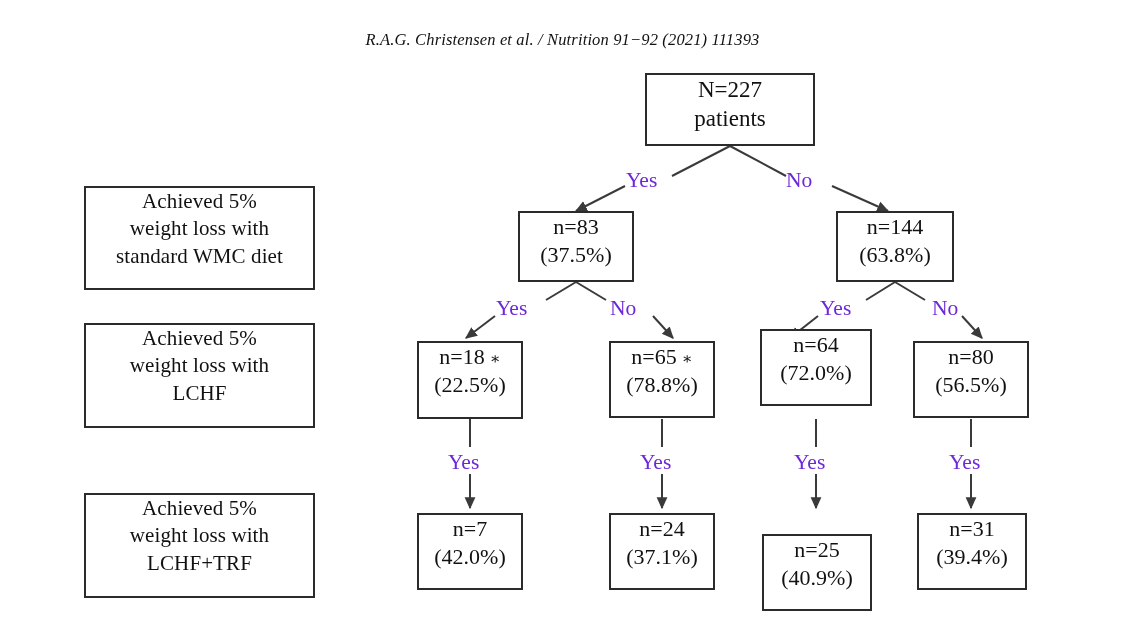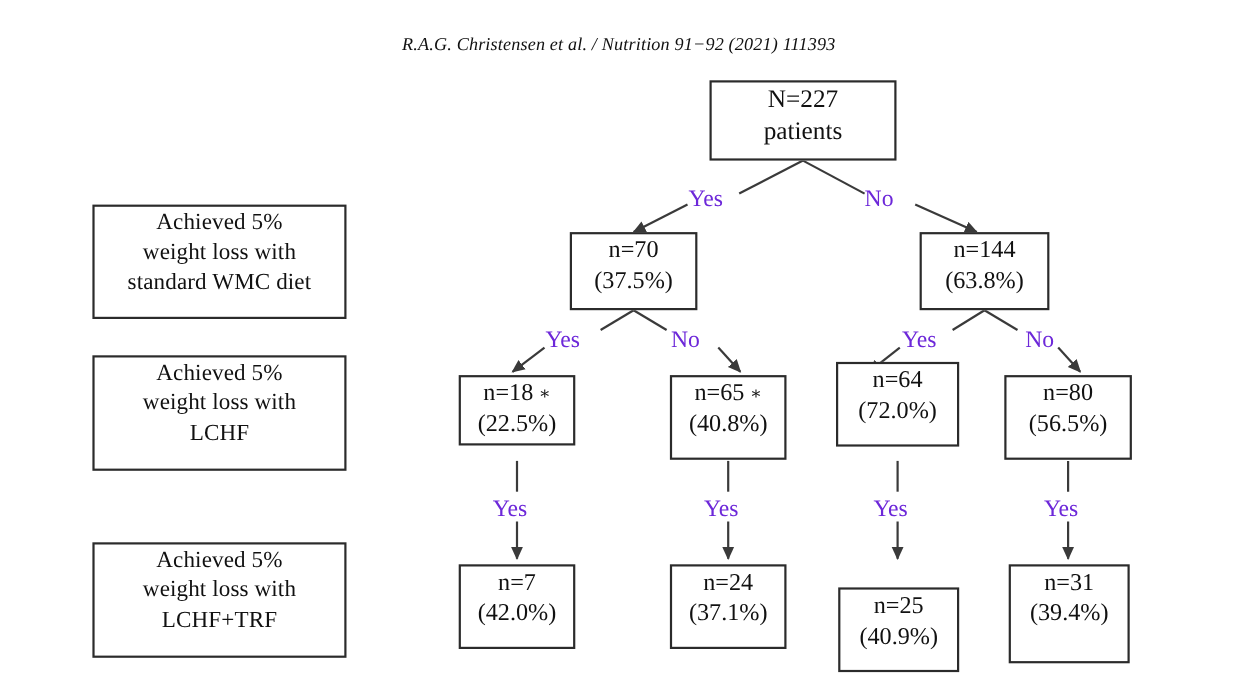--- a/index.html
+++ b/index.html
@@ -149,42 +149,42 @@
 
 <div class="node-box tree-node root" style="left:645px; top:73px; width:170px; height:73px;">
   <span class="line">N=227</span>
   <span class="line">patients</span>
 </div>
 
 <div class="branch-label" style="left:626px; top:170px;">Yes</div>
 <div class="branch-label" style="left:786px; top:170px;">No</div>
 
 <div class="node-box tree-node" style="left:518px; top:211px; width:116px; height:71px;">
-  <span class="line">n=70</span>
+  <span class="line">n=83</span>
   <span class="line">(37.5%)</span>
 </div>
 
 <div class="node-box tree-node" style="left:836px; top:211px; width:118px; height:71px;">
   <span class="line">n=144</span>
   <span class="line">(63.8%)</span>
 </div>
 
 <div class="branch-label" style="left:496px; top:298px;">Yes</div>
 <div class="branch-label" style="left:610px; top:298px;">No</div>
 <div class="branch-label" style="left:820px; top:298px;">Yes</div>
 <div class="branch-label" style="left:932px; top:298px;">No</div>
 
-<div class="node-box tree-node" style="left:417px; top:341px; width:106px; height:64px;">
+<div class="node-box tree-node" style="left:417px; top:341px; width:106px; height:78px;">
   <span class="line"><span>n=18</span><span class="star">∗</span></span>
   <span class="line">(22.5%)</span>
 </div>
 
 <div class="node-box tree-node" style="left:609px; top:341px; width:106px; height:77px;">
   <span class="line"><span>n=65</span><span class="star">∗</span></span>
-  <span class="line">(40.8%)</span>
+  <span class="line">(78.8%)</span>
 </div>
 
 <div class="node-box tree-node" style="left:760px; top:329px; width:112px; height:77px;">
   <span class="line">n=64</span>
   <span class="line">(72.0%)</span>
 </div>
 
 <div class="node-box tree-node" style="left:913px; top:341px; width:116px; height:77px;">
   <span class="line">n=80</span>
   <span class="line">(56.5%)</span>
@@ -203,16 +203,16 @@
 <div class="node-box tree-node" style="left:609px; top:513px; width:106px; height:77px;">
   <span class="line">n=24</span>
   <span class="line">(37.1%)</span>
 </div>
 
 <div class="node-box tree-node" style="left:762px; top:513px; width:110px; height:77px;margin-top:21px;">
   <span class="line">n=25</span>
   <span class="line">(40.9%)</span>
 </div>
 
-<div class="node-box tree-node" style="left:917px; top:513px; width:110px; height:90px;">
+<div class="node-box tree-node" style="left:917px; top:513px; width:110px; height:77px;">
   <span class="line">n=31</span>
   <span class="line">(39.4%)</span>
 </div>
 
 </body></html>

